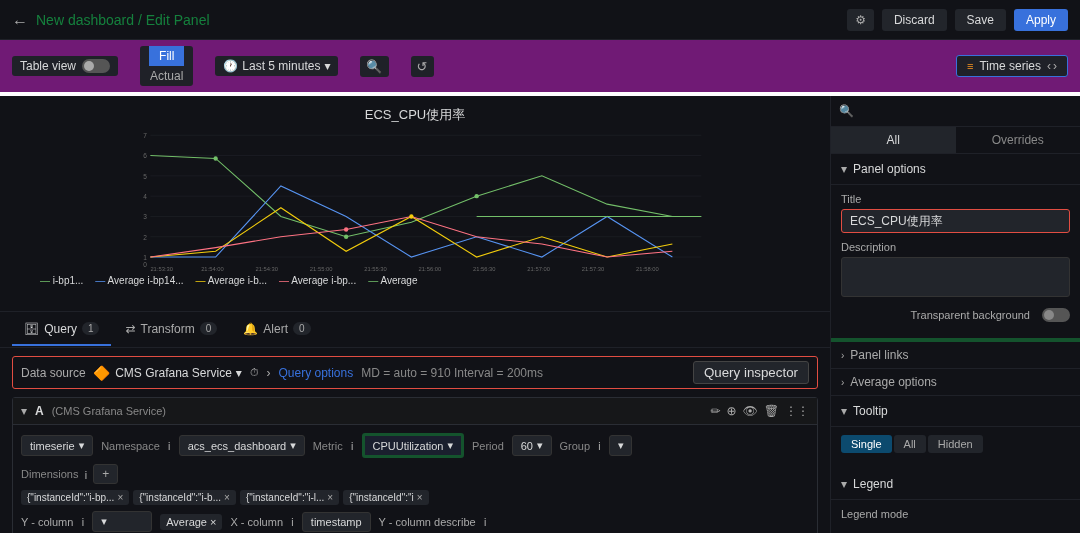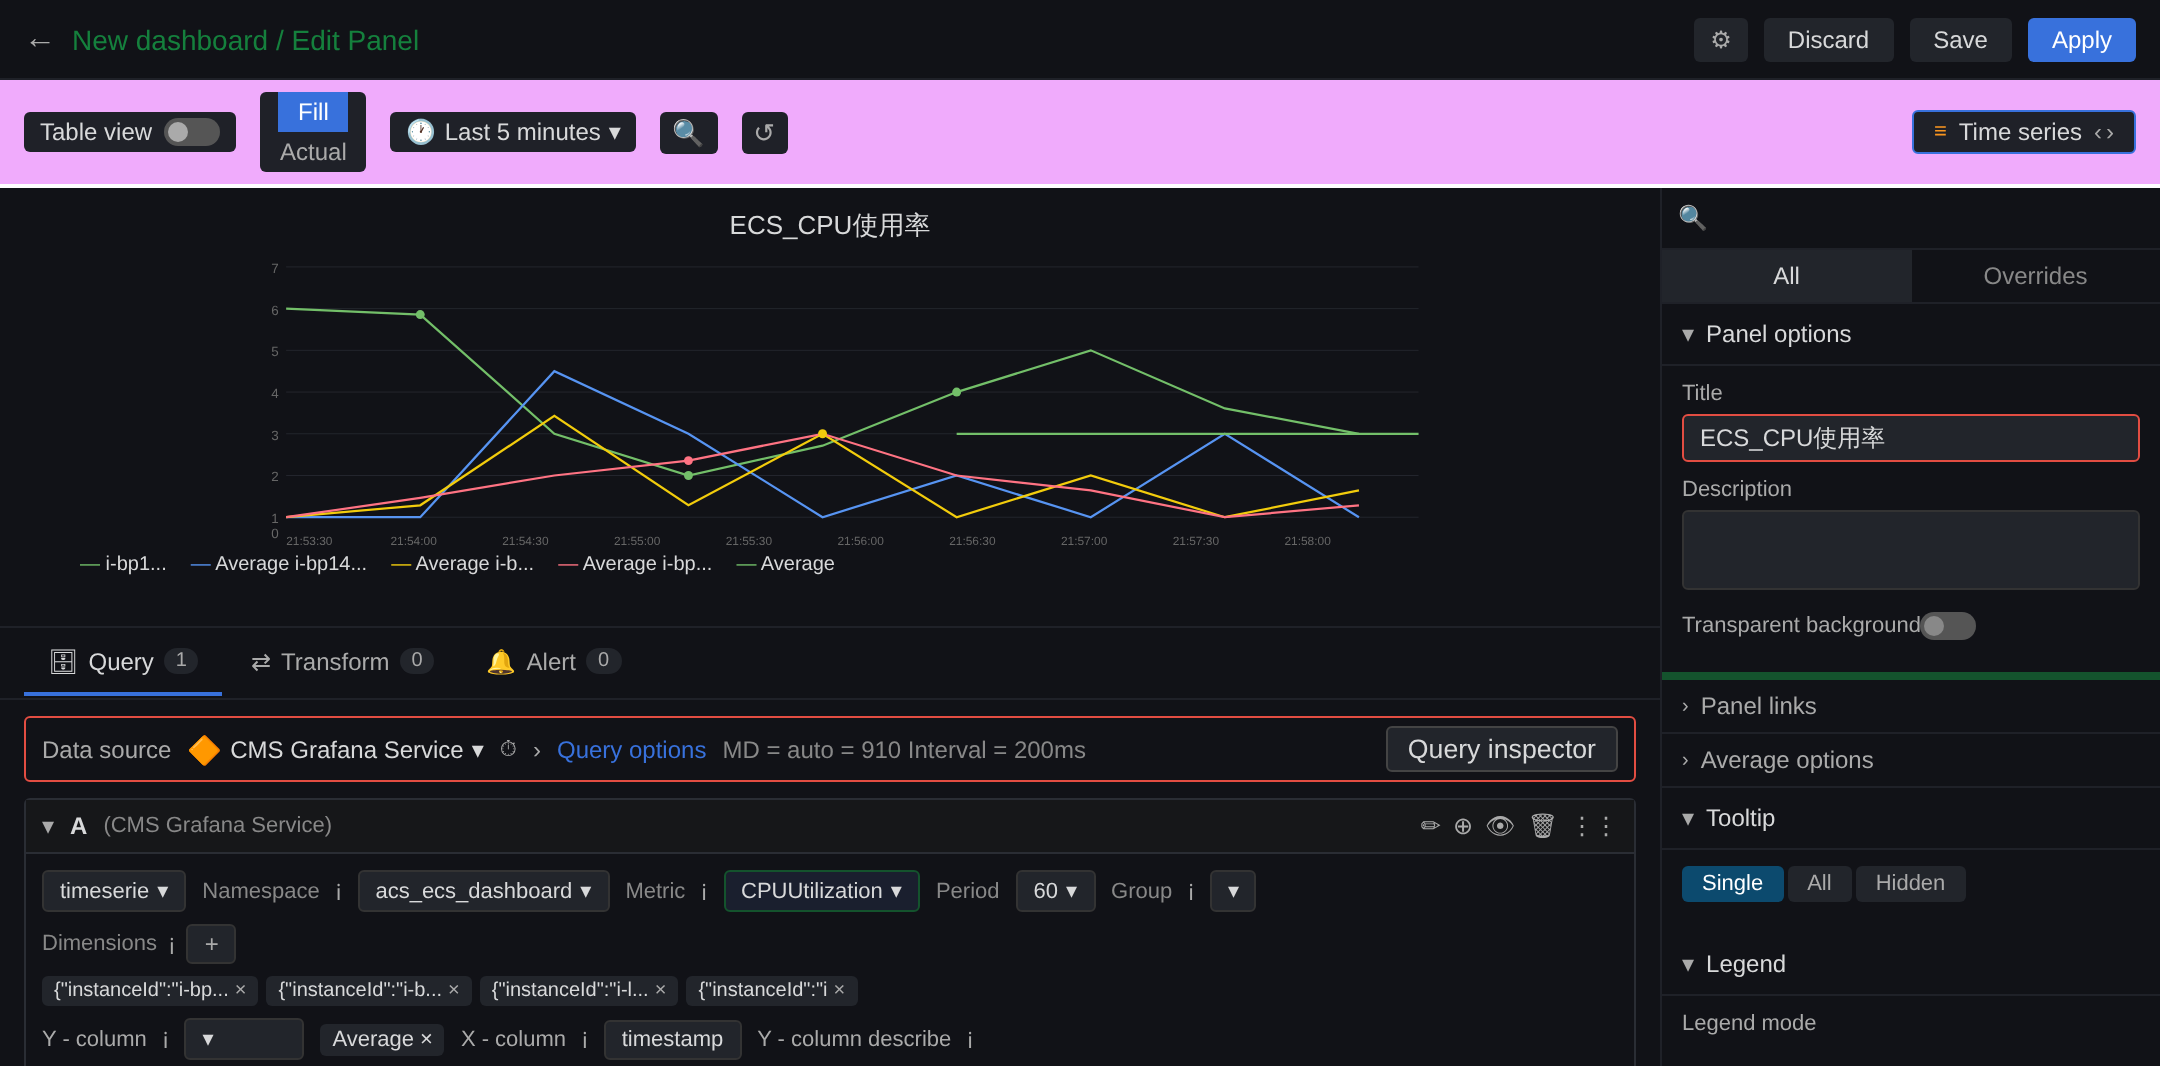--- a/index.html
+++ b/index.html
@@ -11,21 +11,21 @@
     .back-btn { color: #aaa; cursor: pointer; font-size: 16px; }
     .header-title { font-size: 14px; color: #15803d; }
     .header-right { display: flex; align-items: center; gap: 8px; }
     .btn { padding: 4px 12px; border-radius: 3px; border: none; cursor: pointer; font-size: 12px; }
     .btn-gear { background: #22252b; color: #aaa; padding: 4px 8px; border-radius: 3px; border: none; cursor: pointer; }
     .btn-discard { background: #22252b; color: #d8d9da; }
     .btn-save { background: #22252b; color: #d8d9da; }
     .btn-apply { background: #3871dc; color: #fff; }
 
     
-    .toolbar { display: flex; align-items: center; background: #f0abfc; padding: 6px 12px; gap: 12px; border-bottom: 2px solid #ffffff; }
+    .toolbar { display: flex; align-items: center; background: #701a75; padding: 6px 12px; gap: 22px; border-bottom: 4px solid #ffffff; }
     .toolbar-spacer { flex: 1; }
     .table-view { display: flex; align-items: center; gap: 6px; background: #1f2128; border-radius: 3px; padding: 3px 8px; }
     .toggle-dot { width: 28px; height: 14px; background: #555; border-radius: 7px; position: relative; }
     .toggle-dot-inner { width: 10px; height: 10px; background: #aaa; border-radius: 50%; position: absolute; top: 2px; left: 2px; }
     .fill-actual { display: flex; align-items: center; background: #1f2128; border-radius: 3px; overflow: hidden; flex-direction: column; }
     .fill-btn { padding: 3px 10px; background: #3871dc; color: #fff; cursor: pointer; }
     .actual-btn { padding: 3px 10px; color: #aaa; cursor: pointer; }
     .time-btn { display: flex; align-items: center; gap: 4px; background: #1f2128; padding: 3px 8px; border-radius: 3px; cursor: pointer; color: #d8d9da; }
     .icon-btn { background: #1f2128; border: none; color: #aaa; padding: 3px 6px; border-radius: 3px; cursor: pointer; font-size: 13px; }
     .visualization-btn { display: flex; align-items: center; gap: 6px; background: #1f2128; border: 1px solid #3871dc; border-radius: 3px; padding: 3px 10px; color: #d8d9da; cursor: pointer; }
@@ -90,21 +90,21 @@
     .all-tab.inactive { color: #888; }
 
     
     .section-header { display: flex; align-items: center; gap: 6px; padding: 8px 10px; cursor: pointer; color: #d8d9da; font-size: 12px; border-bottom: 1px solid #1f2128; }
     .section-arrow { color: #aaa; }
     .section-body { padding: 8px 10px; border-bottom: 4px solid #14532d; }
     .field-group { margin-bottom: 8px; }
     .field-name { color: #aaa; font-size: 11px; margin-bottom: 4px; }
     .text-input { width: 100%; background: #22252b; border: 1px solid #e24d42; border-radius: 3px; color: #d8d9da; padding: 4px 8px; font-size: 12px; }
     .text-area { width: 100%; background: #22252b; border: 1px solid #333; border-radius: 3px; color: #d8d9da; padding: 4px 8px; font-size: 12px; height: 40px; resize: none; }
-    .toggle-row { display: flex; align-items: center; justify-content: flex-start; margin-bottom: 8px; }
+    .toggle-row { display: flex; align-items: center; justify-content: flex-end; margin-bottom: 8px; gap: 12px; }
     .toggle-label { color: #aaa; font-size: 11px; }
     .toggle-switch { width: 28px; height: 14px; background: #555; border-radius: 7px; position: relative; }
     .toggle-switch-inner { width: 10px; height: 10px; background: #888; border-radius: 50%; position: absolute; top: 2px; left: 2px; }
     .collapsible-item { display: flex; align-items: center; gap: 6px; padding: 6px 10px; cursor: pointer; color: #aaa; font-size: 12px; border-bottom: 1px solid #1f2128; }
     .collapse-arrow { font-size: 10px; }
     .tooltip-body { padding: 8px 10px; }
     .mode-label { color: #aaa; font-size: 11px; margin-bottom: 6px; }
     .mode-buttons { display: flex; gap: 2px; }
     .mode-btn { padding: 3px 10px; background: #22252b; color: #aaa; border-radius: 3px; cursor: pointer; font-size: 11px; }
     .mode-btn.active { background: #0c4a6e; color: #fff; }
@@ -279,21 +279,21 @@
                 <span>▾</span>
               </div>
               <span class="field-label">Namespace</span>
               <span style="color:#aaa;font-size:11px;">ℹ</span>
               <div class="select-input">
                 <span>acs_ecs_dashboard</span>
                 <span>▾</span>
               </div>
               <span class="field-label">Metric</span>
               <span style="color:#aaa;font-size:11px;">ℹ</span>
-              <div class="select-input metric-select" style="border:1px solid #14532d;background:#1a1f2e;">
+              <div class="select-input metric-select" style="border:3px solid #14532d;background:#1a1f2e;">
                 <span>CPUUtilization</span>
                 <span>▾</span>
               </div>
               <span class="field-label">Period</span>
               <div class="select-input">
                 <span>60</span>
                 <span>▾</span>
               </div>
               <span class="field-label">Group</span>
               <span style="color:#aaa;font-size:11px;">ℹ</span>

